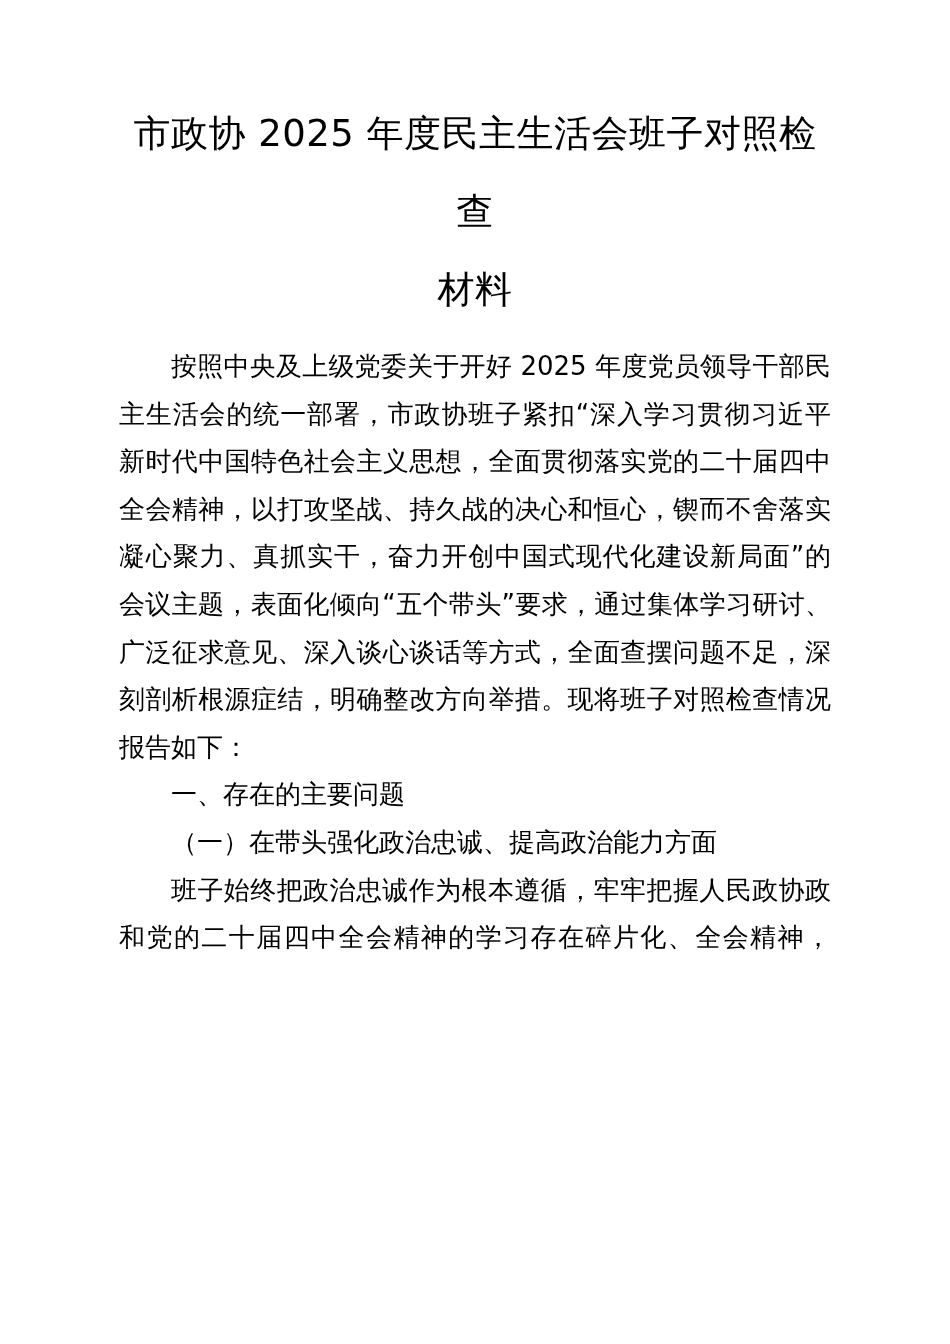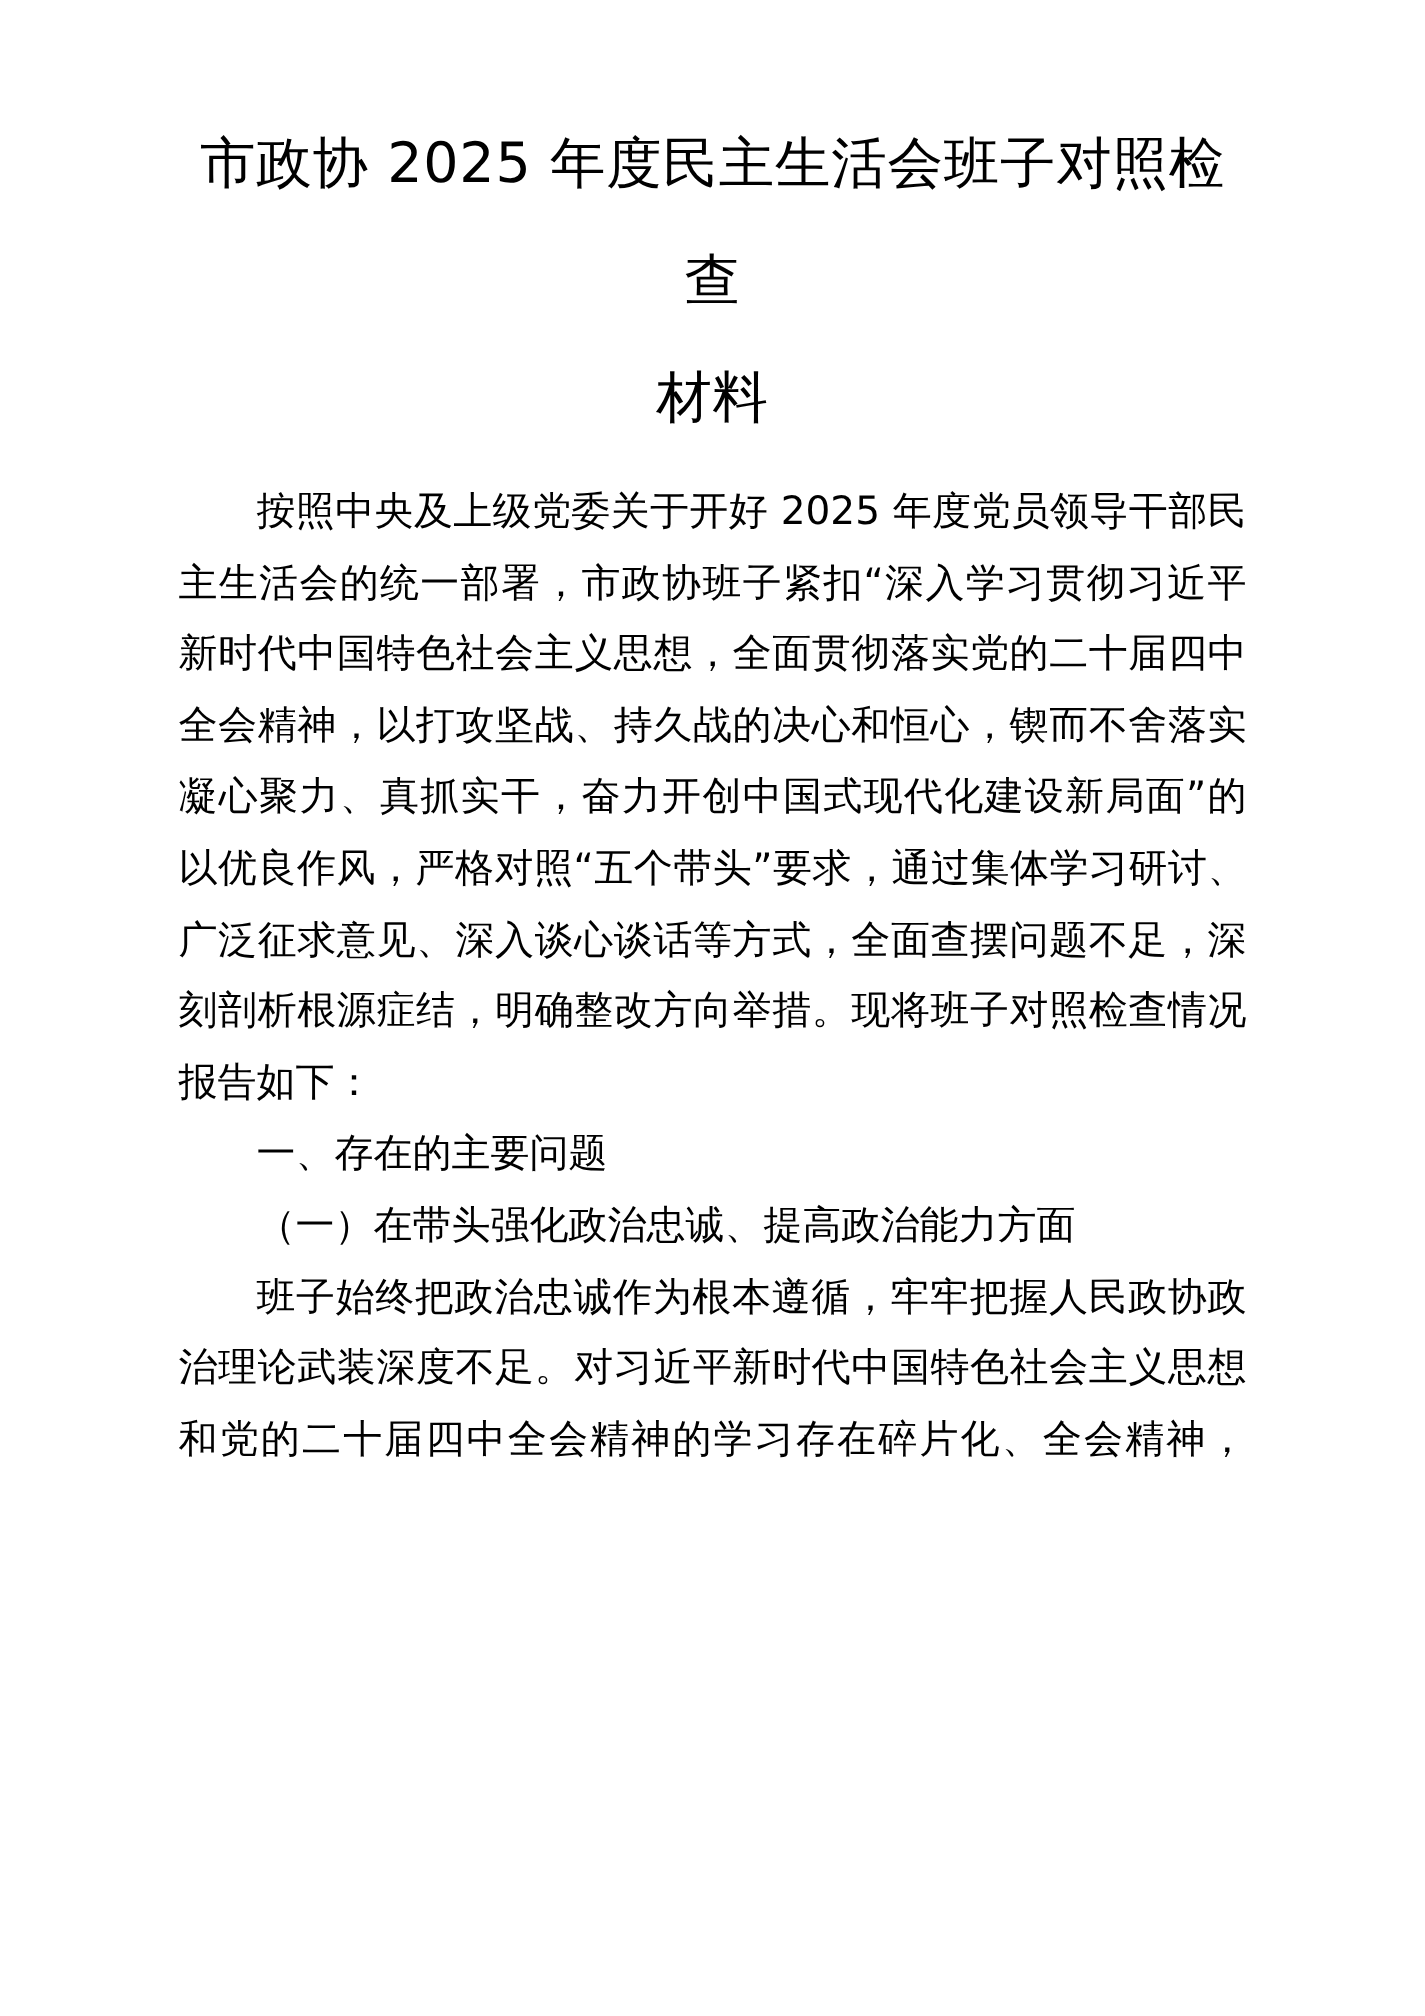--- a/index.html
+++ b/index.html
@@ -9,21 +9,21 @@
   }
   .page {
     position: relative;
     width: 950px;
     height: 1344px;
     background: #ffffff;
     color: #000000;
     font-family: "DejaVu Sans", sans-serif;
     overflow: hidden;
     box-sizing: border-box;
-    padding: 70px 119px 0 119px;
+    padding: 95px 119px 0 119px;
   }
   .doc-title {
     margin: 0;
     font-size: 37px;
     font-weight: normal;
     line-height: 78px;
     text-align: center;
     letter-spacing: 0.5px;
     color: #000000;
   }
@@ -57,24 +57,23 @@
     <div>市政协 2025 年度民主生活会班子对照检查</div>
     <div>材料</div>
   </h1>
 
   <div class="doc-body">
     <div class="ln jf ind">按照中央及上级党委关于开好 2025 年度党员领导干部民</div>
     <div class="ln jf">主生活会的统一部署，市政协班子紧扣“深入学习贯彻习近平</div>
     <div class="ln jf">新时代中国特色社会主义思想，全面贯彻落实党的二十届四中</div>
     <div class="ln jf">全会精神，以打攻坚战、持久战的决心和恒心，锲而不舍落实</div>
     <div class="ln jf">凝心聚力、真抓实干，奋力开创中国式现代化建设新局面”的</div>
-    <div class="ln jf">以优良作风，严格对照“五个带头”要求，通过集体学习研讨、</div>
+    <div class="ln jf">会议主题，表面化倾向“五个带头”要求，通过集体学习研讨、</div>
     <div class="ln jf">广泛征求意见、深入谈心谈话等方式，全面查摆问题不足，深</div>
     <div class="ln jf">刻剖析根源症结，明确整改方向举措。现将班子对照检查情况</div>
     <div class="ln">报告如下：</div>
     <div class="ln ind">一、存在的主要问题</div>
     <div class="ln ind">（一）在带头强化政治忠诚、提高政治能力方面</div>
     <div class="ln jf ind">班子始终把政治忠诚作为根本遵循，牢牢把握人民政协政</div>
-    <div class="ln jf">治理论武装深度不足。对习近平新时代中国特色社会主义思想</div>
     <div class="ln jf">和党的二十届四中全会精神的学习存在碎片化、全会精神，</div>
   </div>
 
 </div>
 
 </body></html>

